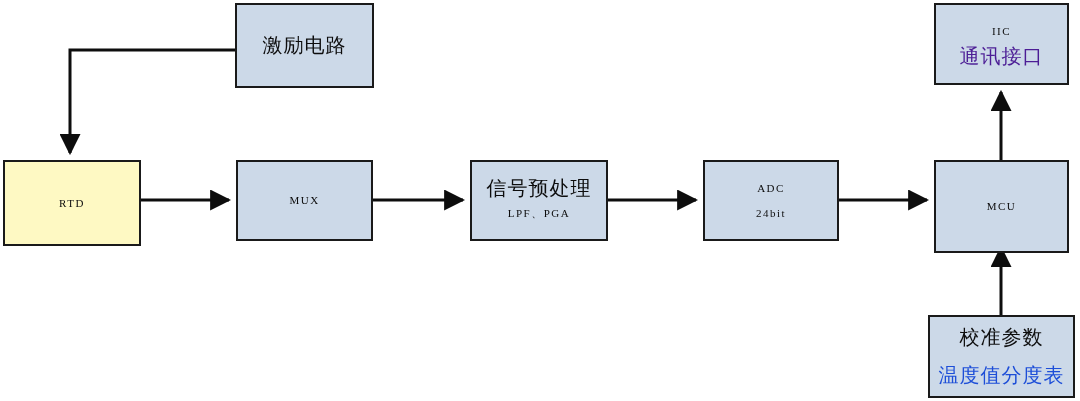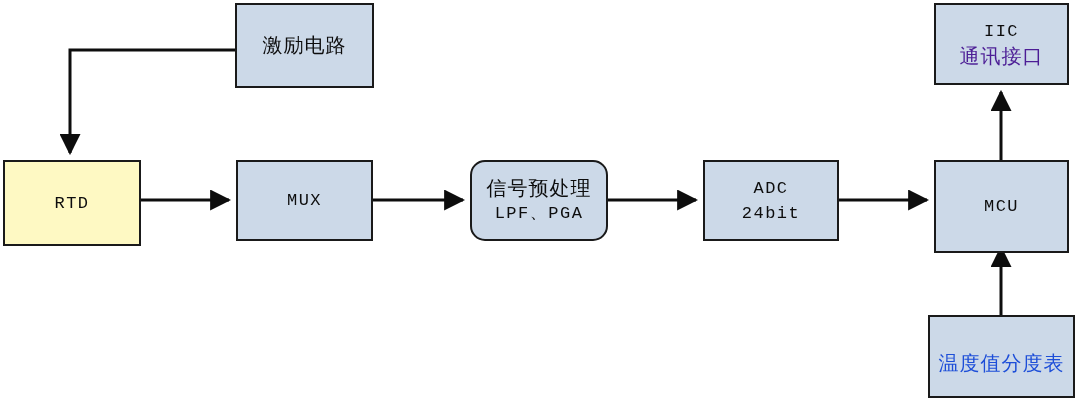--- a/index.html
+++ b/index.html
@@ -39,22 +39,22 @@
     text-align: center;
   }
   .node-line {
     color: #0d0d0d;
     font-size: 19px;
     line-height: 25px;
     white-space: pre;
     letter-spacing: 0.5px;
   }
   .node-line.latin {
-    font-family: Liberation Mono, monospace;
-    font-size: 17px;
+    font-family: Liberation Serif, serif;
+    font-size: 11px;
     letter-spacing: 1.5px;
   }
   .node-line.cjk {
     font-family: "DejaVu Sans", "Liberation Sans", sans-serif;
     font-size: 20px;
     letter-spacing: 1px;
   }
 </style>
 </head>
 <body>
@@ -81,33 +81,34 @@
   <div id="nodes-layer">
       <div class="node-box" style="left: 235px; top: 3px; width: 139px; height: 85px; background: rgb(204, 217, 232); border-color: rgb(26, 26, 26);">
         <div class="node-line cjk" style="color: rgb(13, 13, 13);">激励电路</div>
       </div>
       <div class="node-box" style="left: 3px; top: 160px; width: 138px; height: 86px; background: #fef9c3; border-color: rgb(26, 26, 26);">
         <div class="node-line latin" style="color: rgb(13, 13, 13);">RTD</div>
       </div>
       <div class="node-box" style="left: 236px; top: 160px; width: 137px; height: 81px; background: rgb(204, 217, 232); border-color: rgb(26, 26, 26);">
         <div class="node-line latin" style="color: rgb(13, 13, 13);">MUX</div>
       </div>
-      <div class="node-box" style="left: 470px; top: 160px; width: 138px; height: 81px; background: rgb(204, 217, 232); border-color: rgb(26, 26, 26); border-radius: 15px;">
+      <div class="node-box" style="left: 470px; top: 160px; width: 138px; height: 81px; background: rgb(204, 217, 232); border-color: rgb(26, 26, 26);">
         <div class="node-line cjk" style="color: rgb(13, 13, 13);">信号预处理</div>
         <div class="node-line latin" style="color: rgb(13, 13, 13);">LPF、PGA</div>
       </div>
       <div class="node-box" style="left: 703px; top: 160px; width: 136px; height: 81px; background: rgb(204, 217, 232); border-color: rgb(26, 26, 26);">
         <div class="node-line latin" style="color: rgb(13, 13, 13);">ADC</div>
         <div class="node-line latin" style="color: rgb(13, 13, 13);">24bit</div>
       </div>
       <div class="node-box" style="left: 934px; top: 160px; width: 135px; height: 93px; background: rgb(204, 217, 232); border-color: rgb(26, 26, 26); align-items: center;">
         <div class="node-line latin" style="color: rgb(13, 13, 13);">MCU</div>
       </div>
       <div class="node-box" style="left: 934px; top: 3px; width: 135px; height: 82px; background: rgb(204, 217, 232); border-color: rgb(26, 26, 26);">
         <div class="node-line latin" style="color: rgb(13, 13, 13);">IIC</div>
         <div class="node-line cjk" style="color: #4c1d95;">通讯接口</div>
       </div>
       <div class="node-box" style="left: 928px; top: 315px; width: 147px; height: 83px; background: rgb(204, 217, 232); border-color: rgb(26, 26, 26);">
+        <div class="node-line cjk" style="color: rgb(13, 13, 13);">校准参数</div>
         <div class="node-line cjk" style="color: #1d4ed8; margin-top: 13px;">温度值分度表</div>
       </div>
     </div>
 
 </div>
 
 </body></html>

